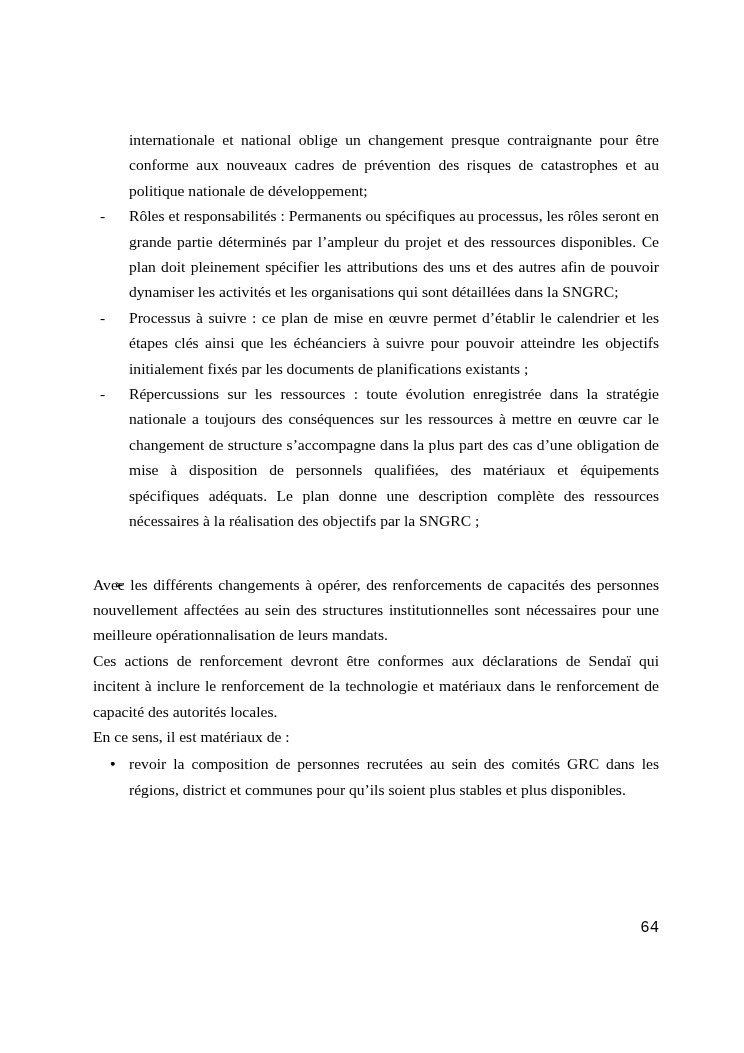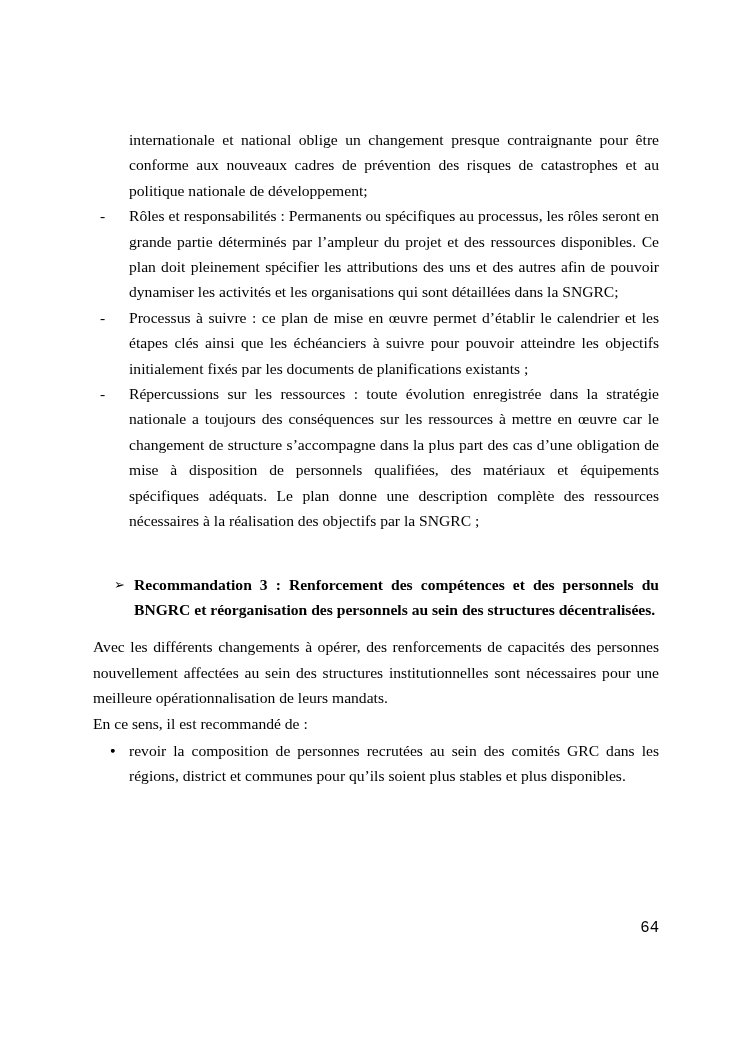--- a/index.html
+++ b/index.html
@@ -95,26 +95,26 @@
       <span class="marker">-</span>
       <span>Processus à suivre : ce plan de mise en œuvre permet d’établir le calendrier et les étapes clés ainsi que les échéanciers à suivre pour pouvoir atteindre les objectifs initialement fixés par les documents de planifications existants ;</span>
     </div>
     <div class="hang">
       <span class="marker">-</span>
       <span>Répercussions sur les ressources : toute évolution enregistrée dans la stratégie nationale a toujours des conséquences sur les ressources à mettre en œuvre car le changement de structure s’accompagne dans la plus part des cas d’une obligation de mise à disposition de personnels qualifiées, des matériaux et équipements spécifiques adéquats. Le plan donne une description complète des ressources nécessaires à la réalisation des objectifs par la SNGRC ;</span>
     </div>
 
     <div class="recommendation">
       <span class="marker">➢</span>
-      <span>Recommandation 3 : Renforcement des compétences et des personnels du BNGRC et réorganisation des personnels au sein des structures décentralisées.</span>
     </div>
 
     <div class="body-block">
       <div class="para">Avec les différents changements à opérer, des renforcements de capacités des personnes nouvellement affectées au sein des structures institutionnelles sont nécessaires pour une meilleure opérationnalisation de leurs mandats.</div>
-      <div class="para">En ce sens, il est recommandé de :</div>
+      <div class="para">Ces actions de renforcement devront être conformes aux déclarations de Sendaï qui incitent à inclure le renforcement de la technologie  et matériaux dans le renforcement de capacité des autorités locales.</div>
+      <div class="para">En ce sens, il est matériaux de :</div>
     </div>
 
     <div class="bullet-item">
       <span class="marker">•</span>
     </div>
     <div class="bullet-item">
       <span class="marker">•</span>
       <span>revoir la composition de personnes recrutées au sein des comités GRC dans les régions, district et communes pour qu’ils soient plus stables et plus disponibles.</span>
     </div>
 

